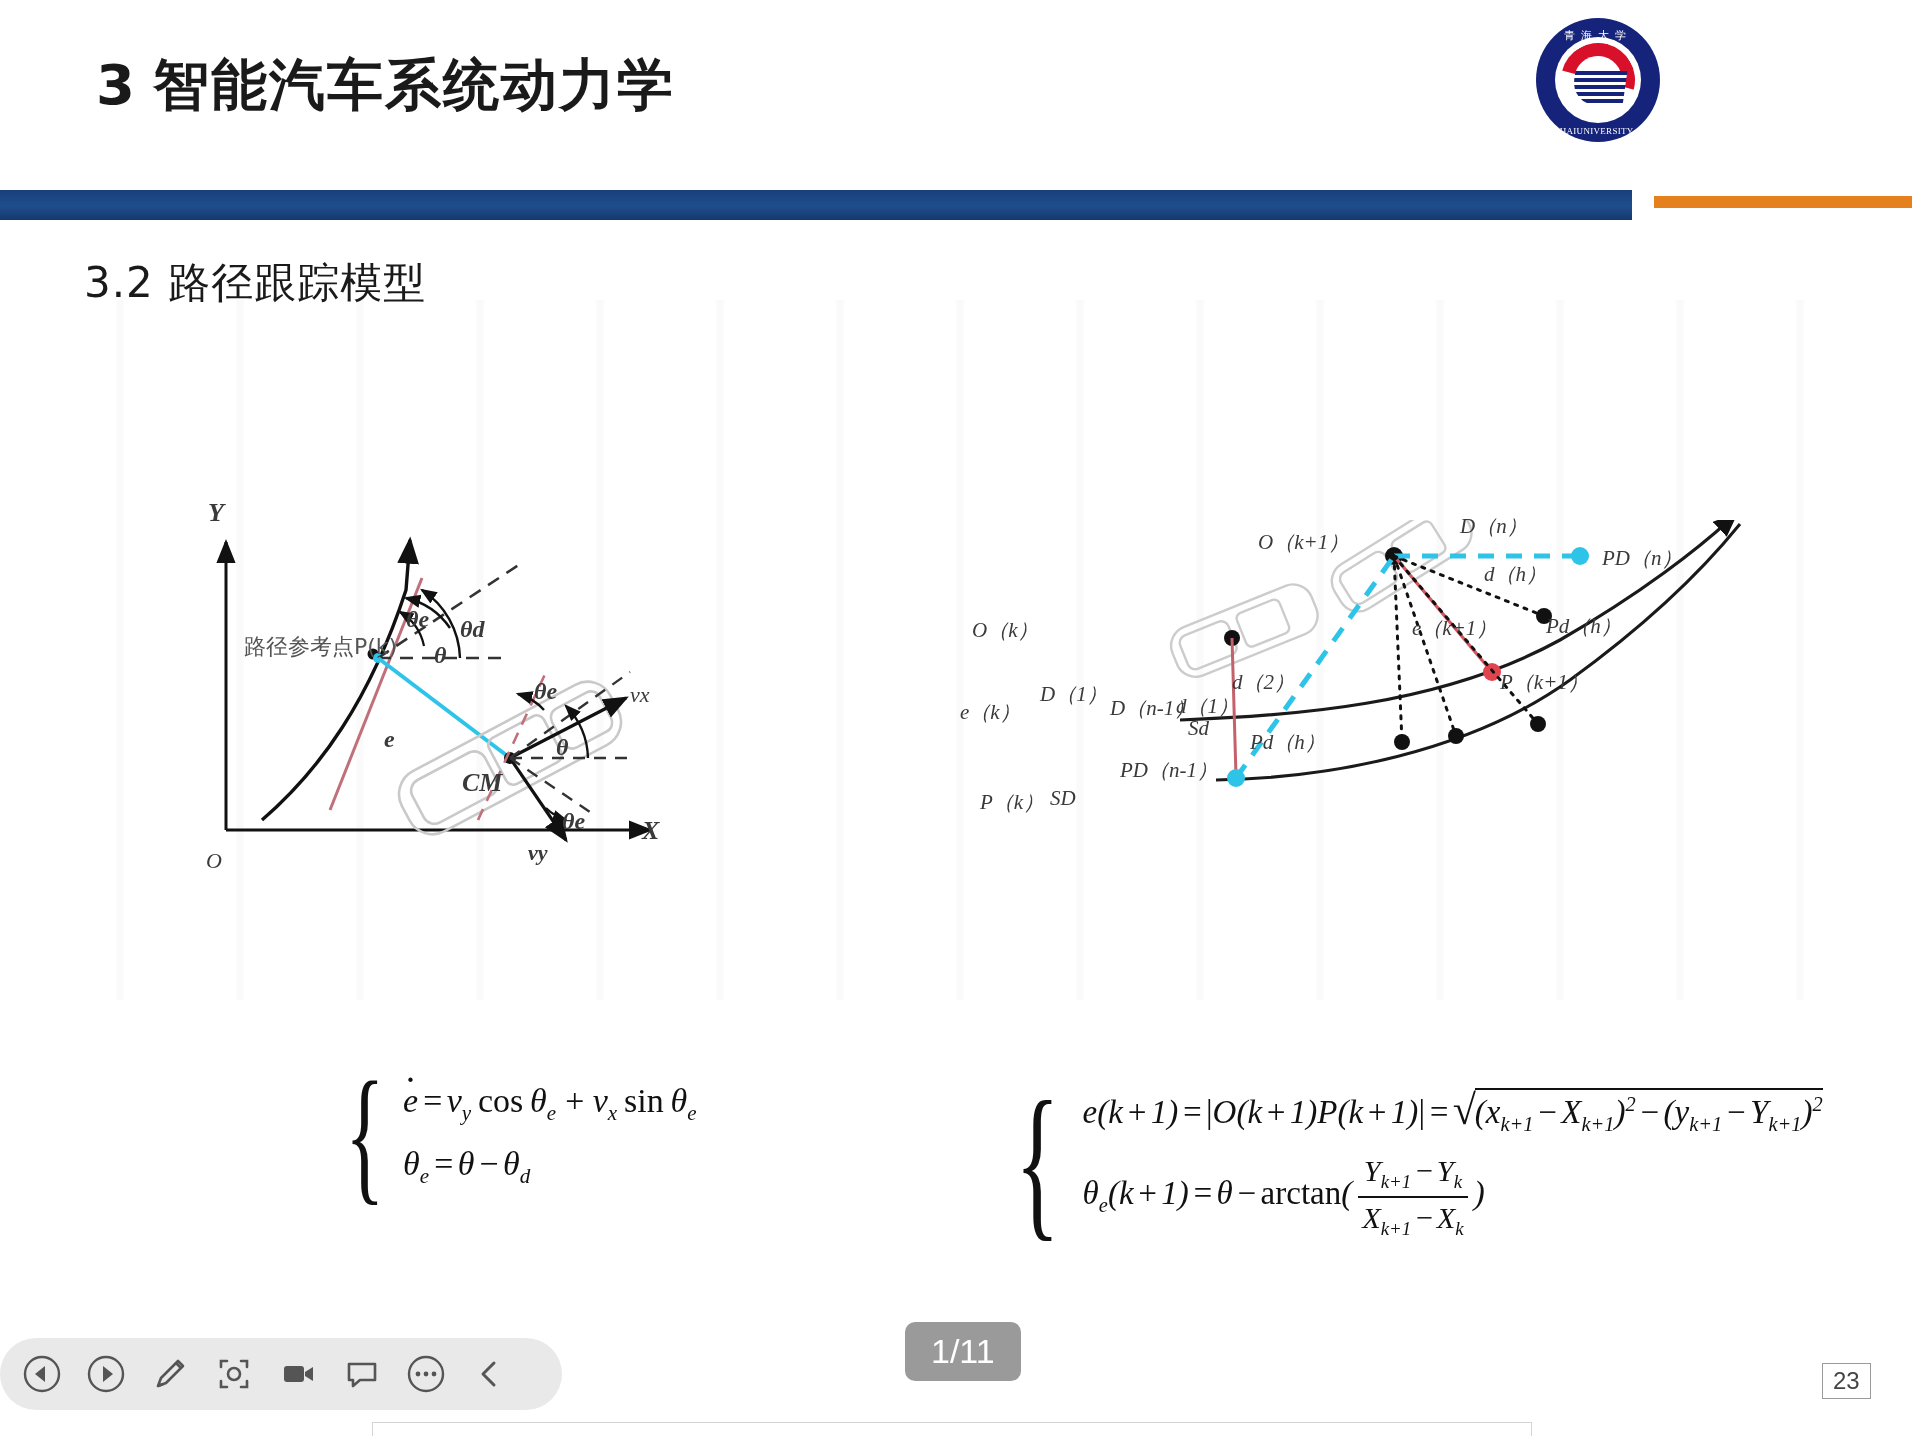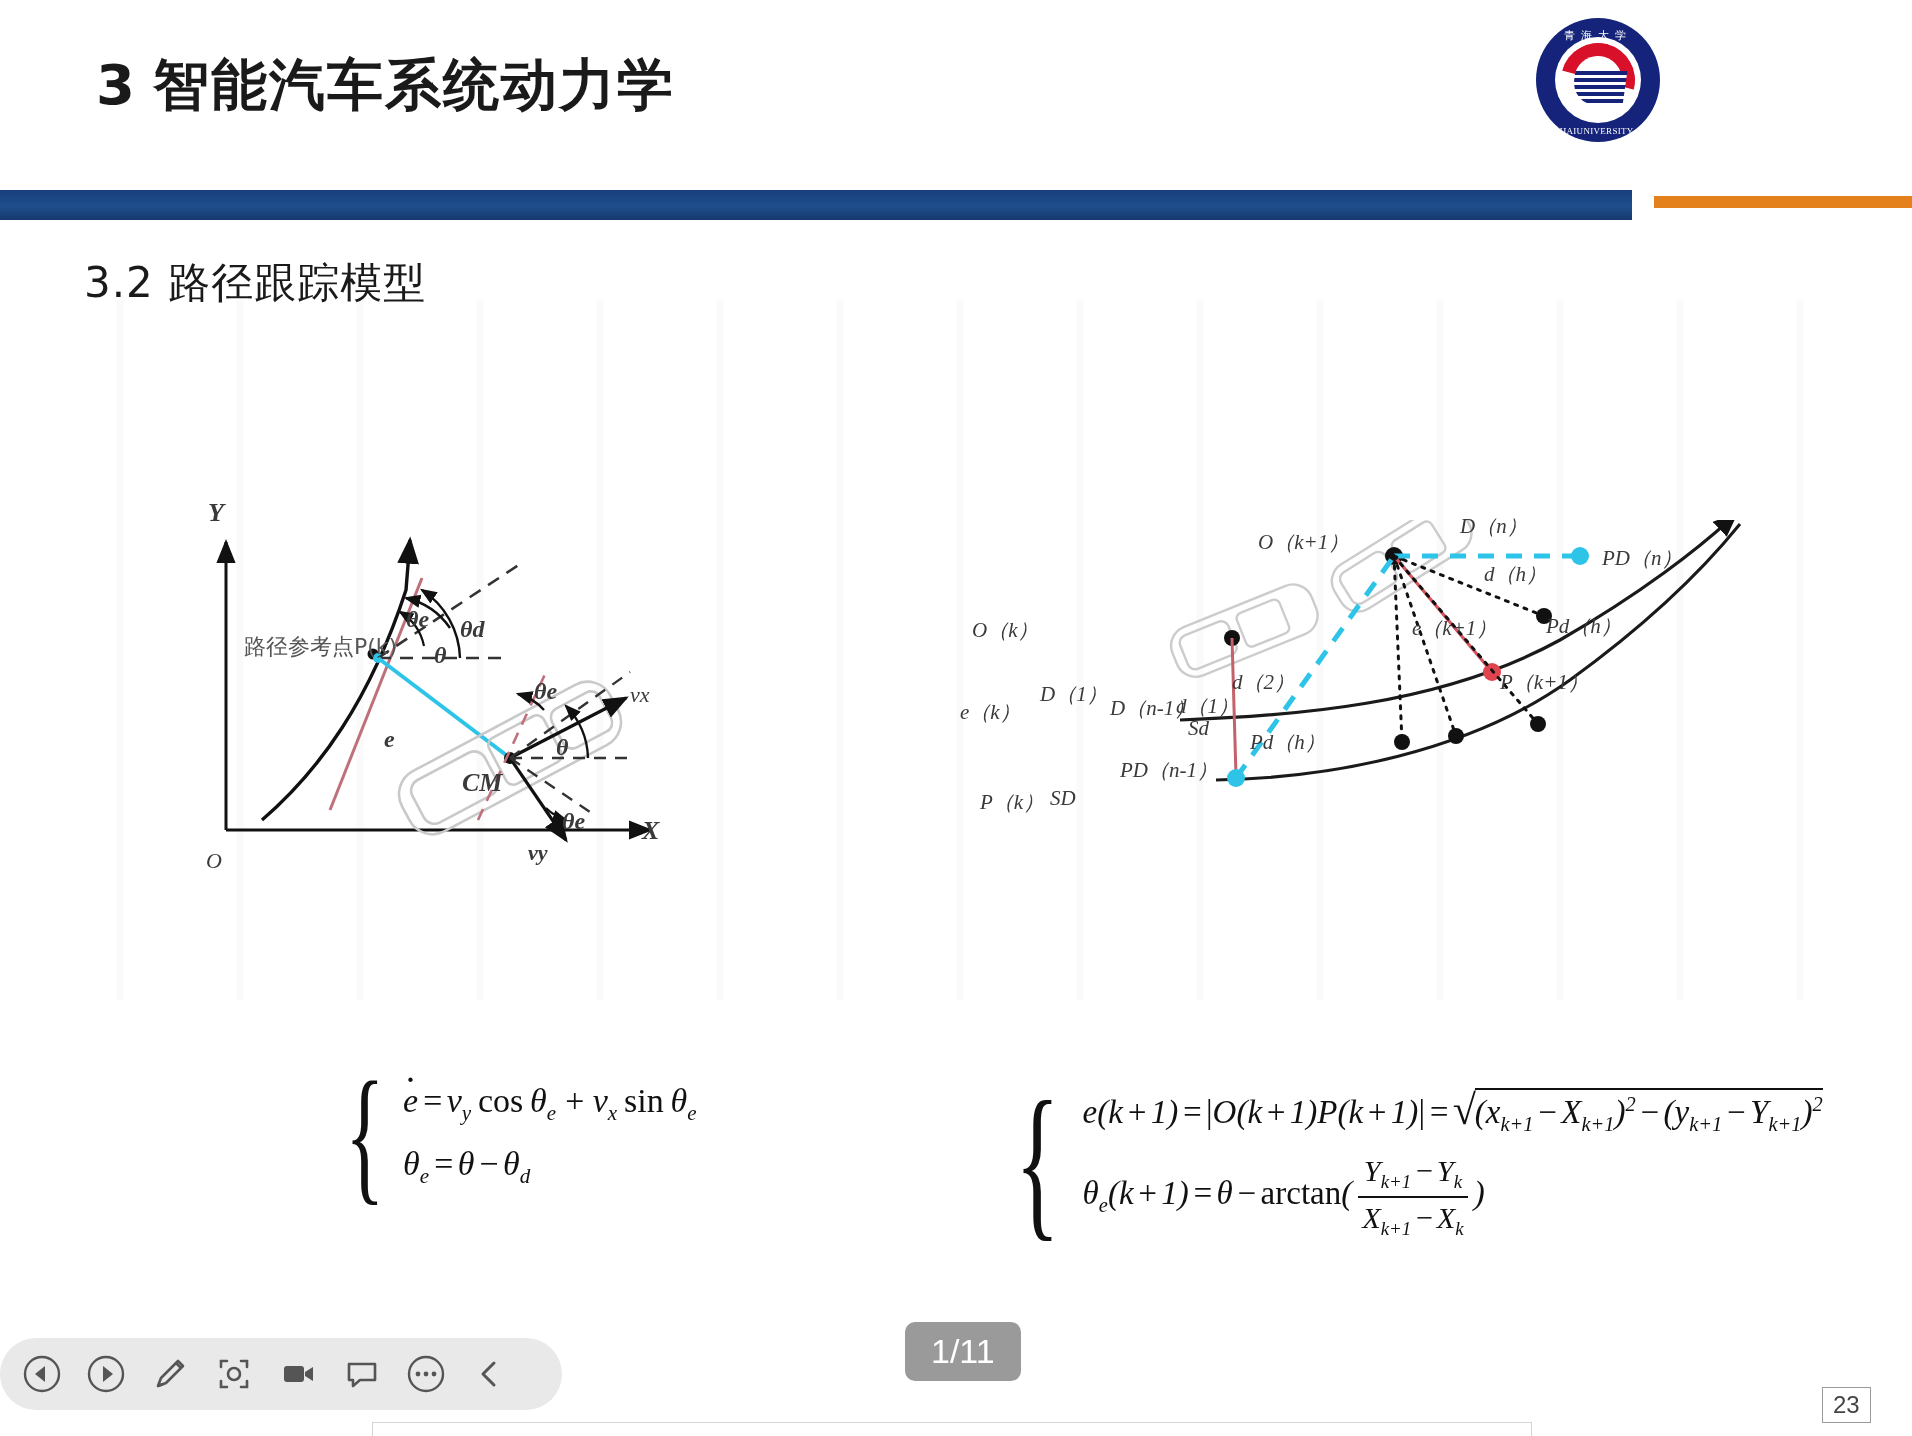--- a/index.html
+++ b/index.html
@@ -190,21 +190,21 @@
 
   .page-pill {
     position:absolute; left: 905px; top: 1322px;
     background: #9a9a9a; color:#ffffff;
     padding: 10px 26px; border-radius: 10px;
     font-size: 34px; font-family:"Liberation Sans", sans-serif;
   }
   .slide-num {
     position:absolute; left: 1822px; top: 1363px;
     border: 1px solid #9b9b9b; color:#444;
-    padding: 3px 10px; font-size: 24px; background:#fff;margin-top:24px;
+    padding: 3px 10px; font-size: 24px; background:#fff;
   }
   .bottom-strip {
     position:absolute; left: 372px; top: 1422px;
     width: 1160px; height: 14px;
     background:#ffffff; border:1px solid #d4d4d4; border-bottom:none;
   }
   .wm {
     position:absolute; left:0; top:300px; width:1912px; height:700px;
     opacity:.035; pointer-events:none;
   }

